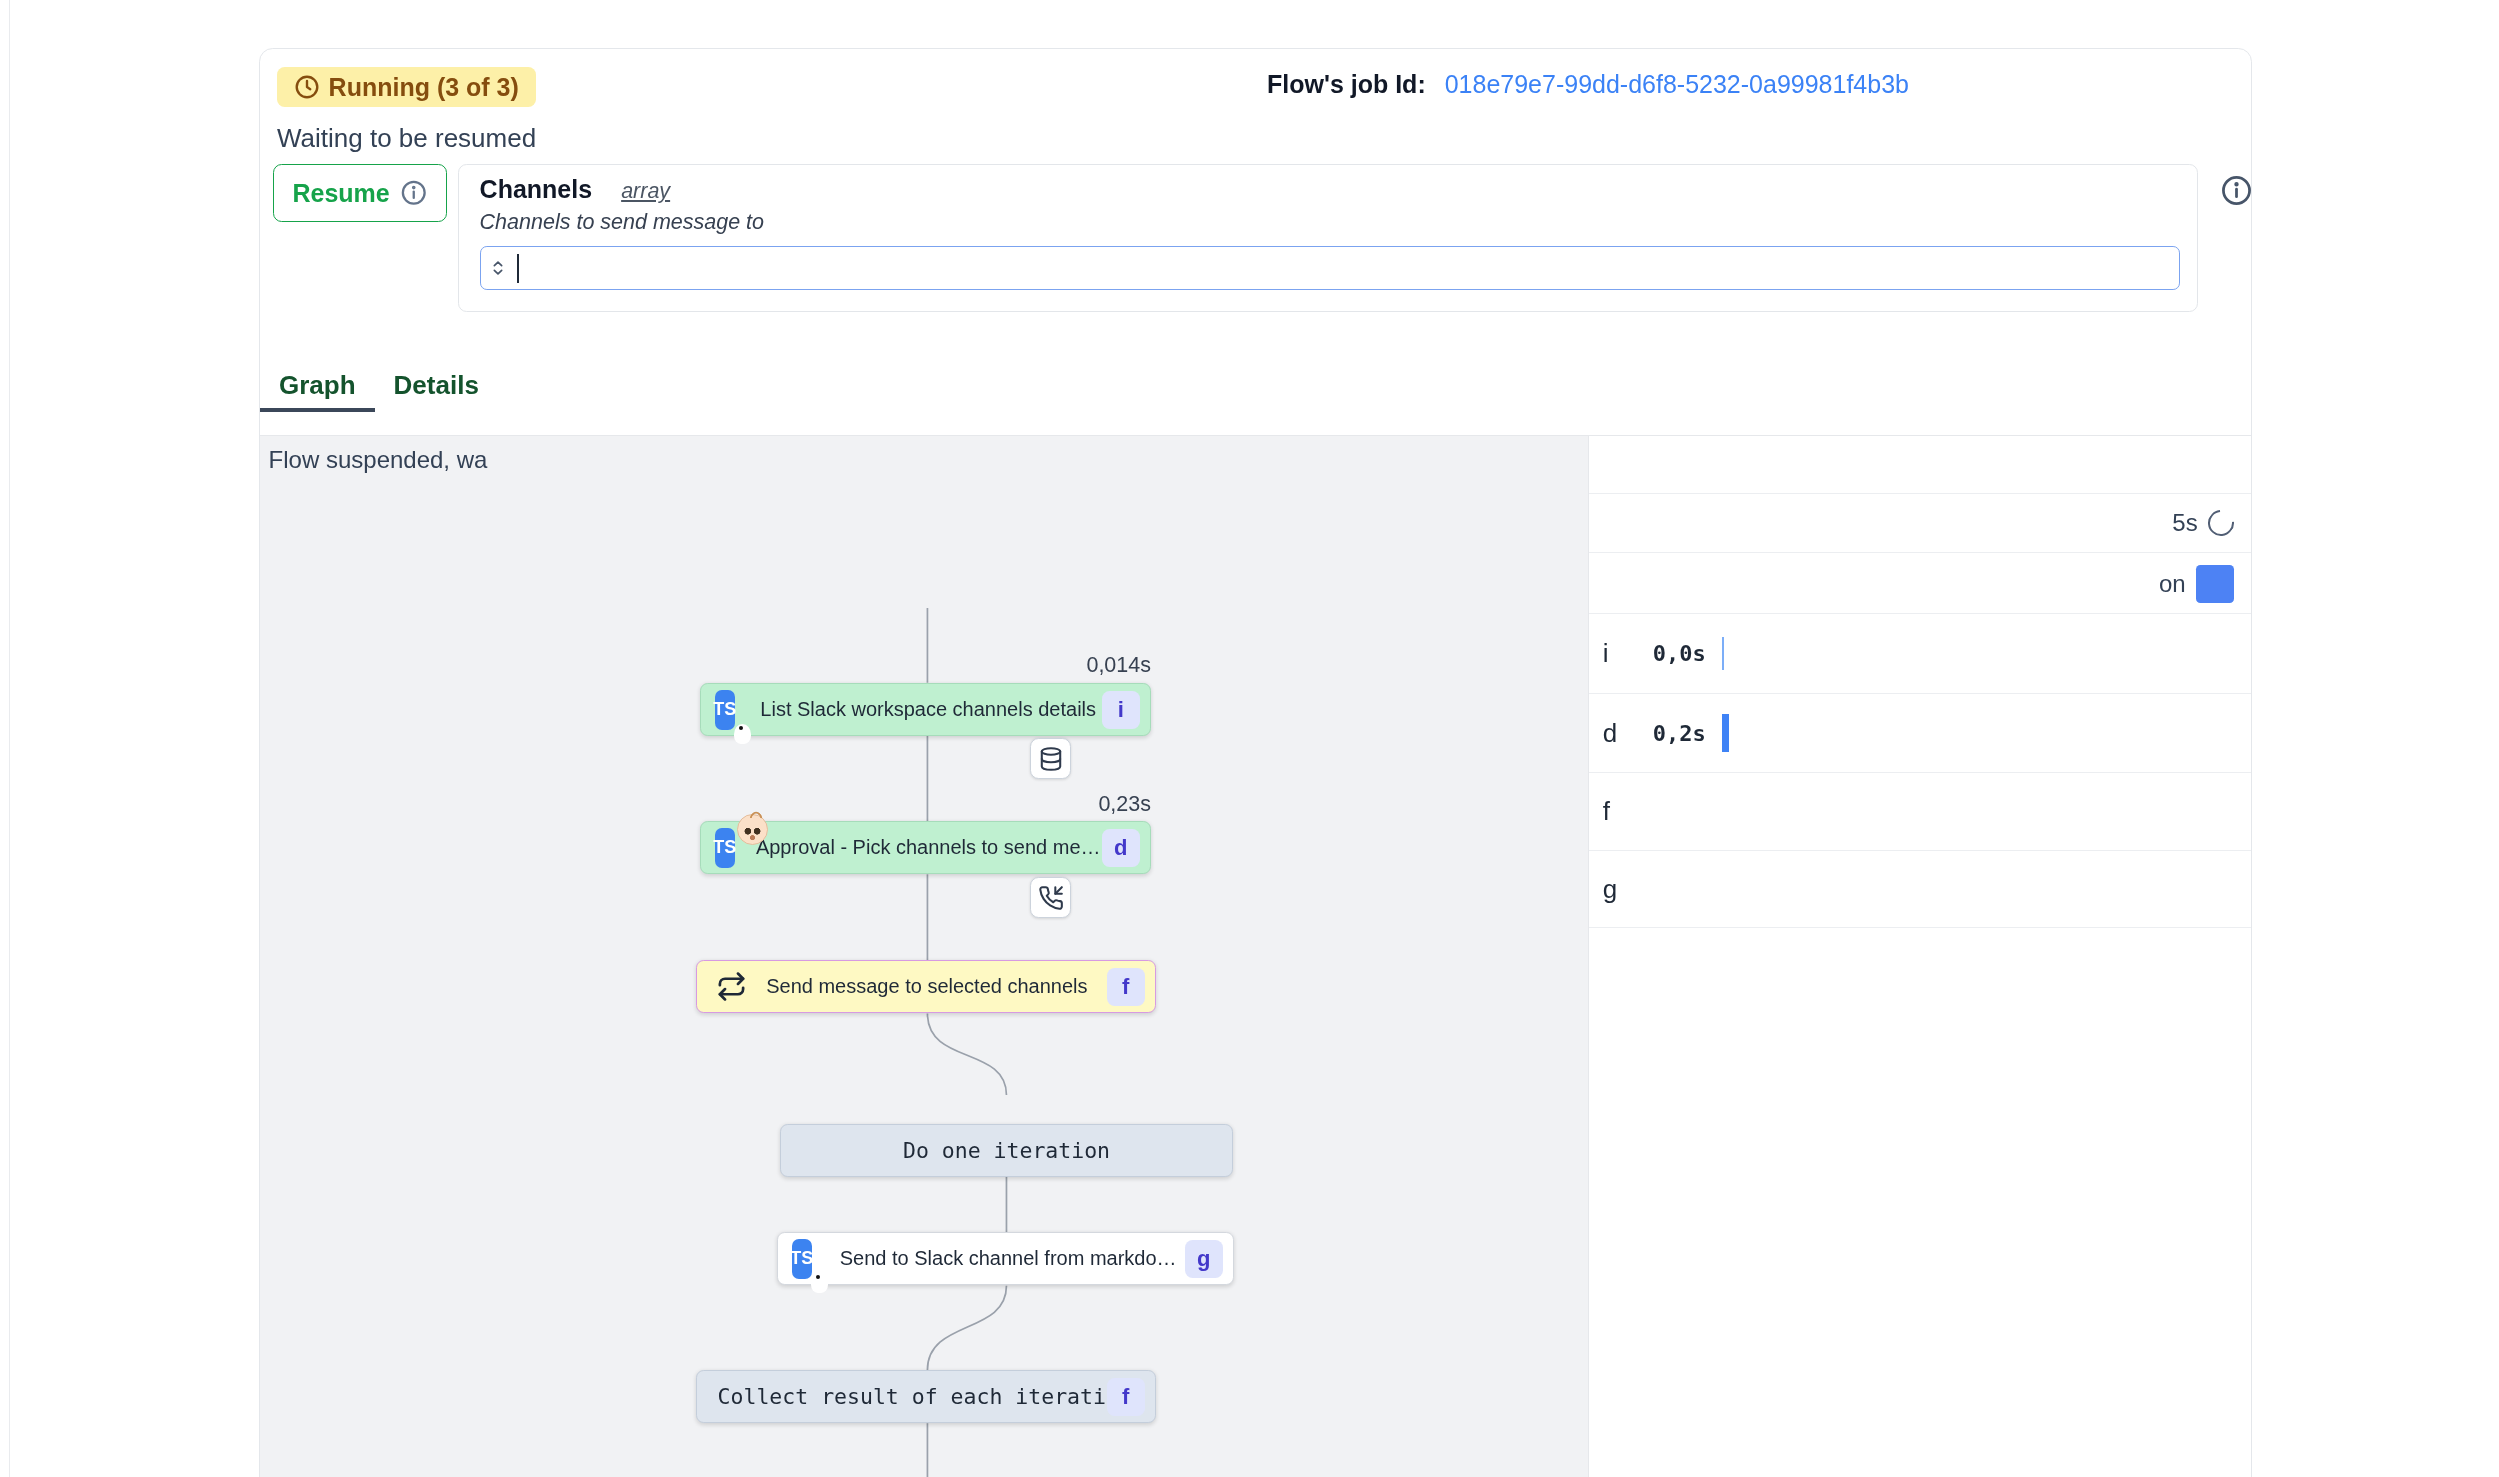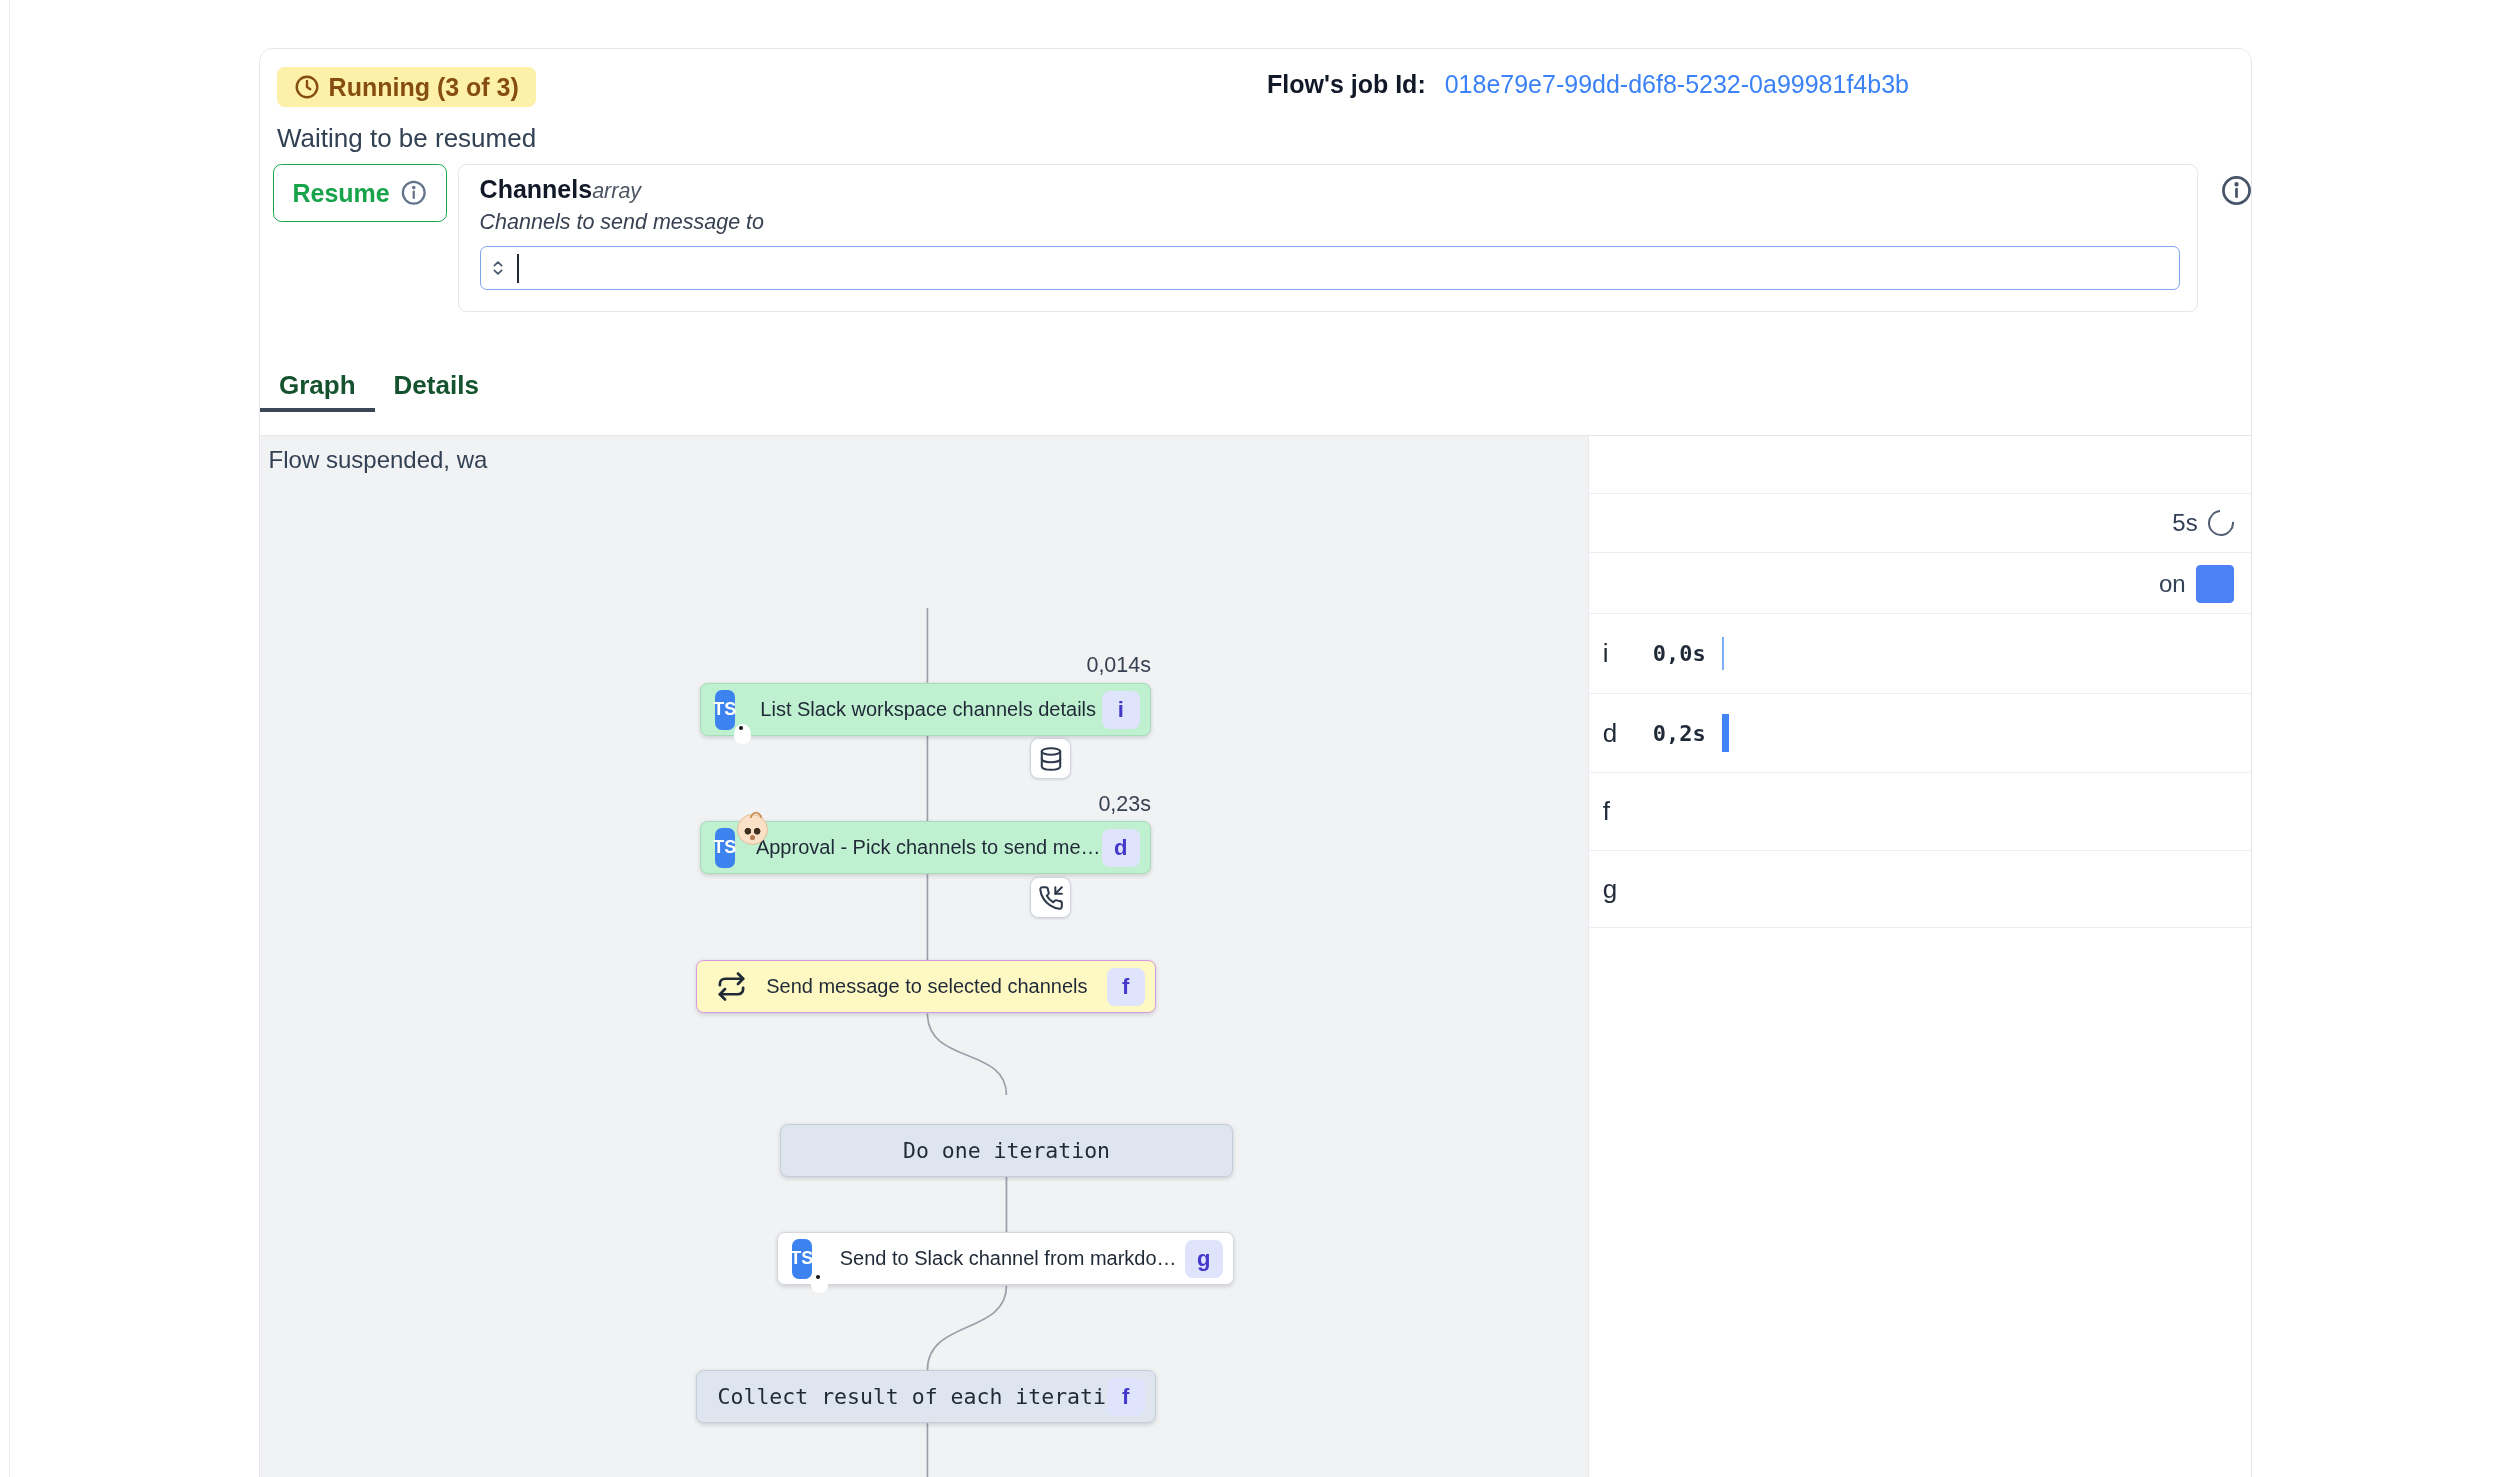--- a/index.html
+++ b/index.html
@@ -25,23 +25,23 @@
   .waiting-text { position:absolute; left:17px; top:74px; font-size:26px; color:#334155; }
 
   .resume-btn { position:absolute; left:13px; top:115px; width:174px; height:58px;
     background:#fff; border:1.7px solid #16a34a; border-radius:8.6px;
     display:flex; align-items:center; justify-content:center; gap:10.3px;
     color:#16a34a; font-weight:bold; font-size:25px; cursor:pointer; }
 
   
   .form-box { position:absolute; left:198px; top:115px; width:1740px; height:148px;
     background:#fff; border:0.9px solid #e3e6ea; border-radius:8.6px; }
-  .field-title-row { position:absolute; left:20.6px; top:10.3px; display:flex; align-items:baseline; gap:0; white-space:nowrap; }
+  .field-title-row { position:absolute; left:20.6px; top:10.3px; display:flex; align-items:baseline; gap:29px; white-space:nowrap; }
   .field-name { font-weight:bold; font-size:25px; color:#111827; }
-  .field-type { font-style:italic; font-size:21.5px; color:#4b5563; }
+  .field-type { font-style:italic; font-size:21.5px; color:#4b5563;text-decoration:underline; }
   .field-desc { position:absolute; left:20.6px; top:45px; font-style:italic; font-size:21.5px; color:#374151; }
   .field-input { position:absolute; left:20.6px; top:81px; width:1700px; height:44px;
     background:#fff; border:1.7px solid #7ba3f0; border-radius:6.9px;
     display:flex; align-items:center; padding-left:6.9px; }
   .caret { width:1.7px; height:29px; background:#1f2937; margin-left:7.7px; }
 
   .info-icon { display:inline-flex; }
   .form-info { position:absolute; left:1960px; top:125px; }
 
   

